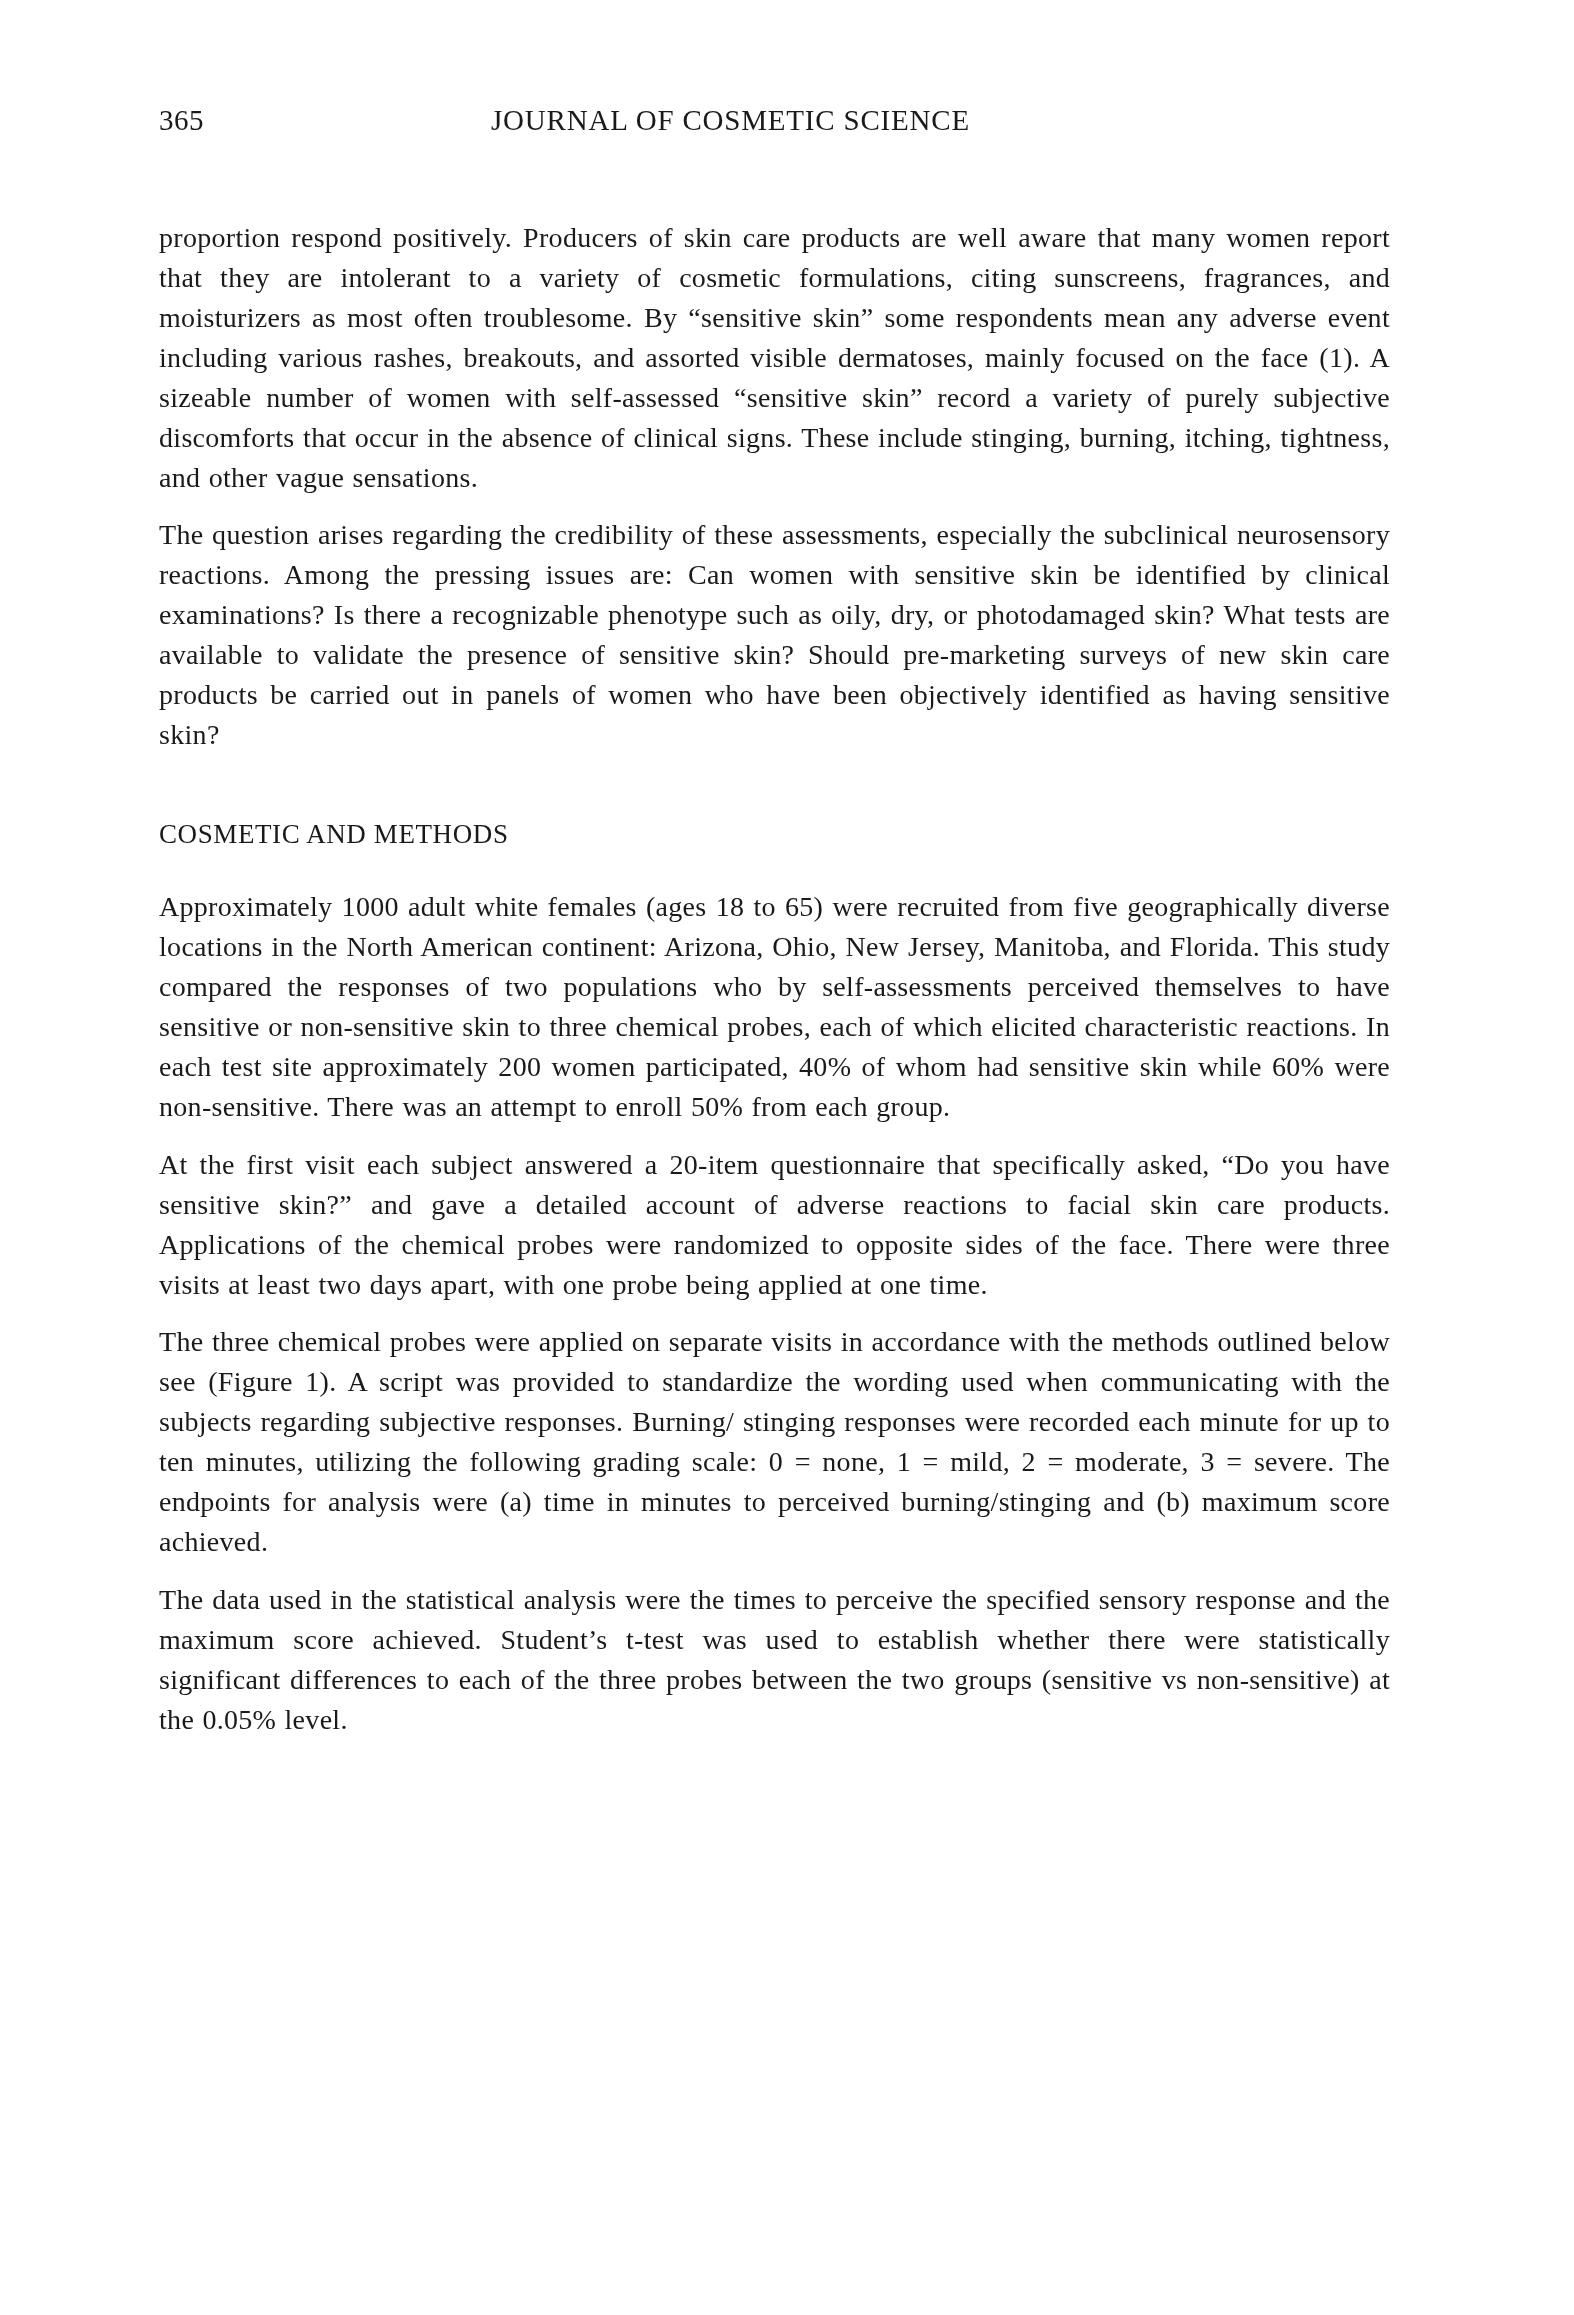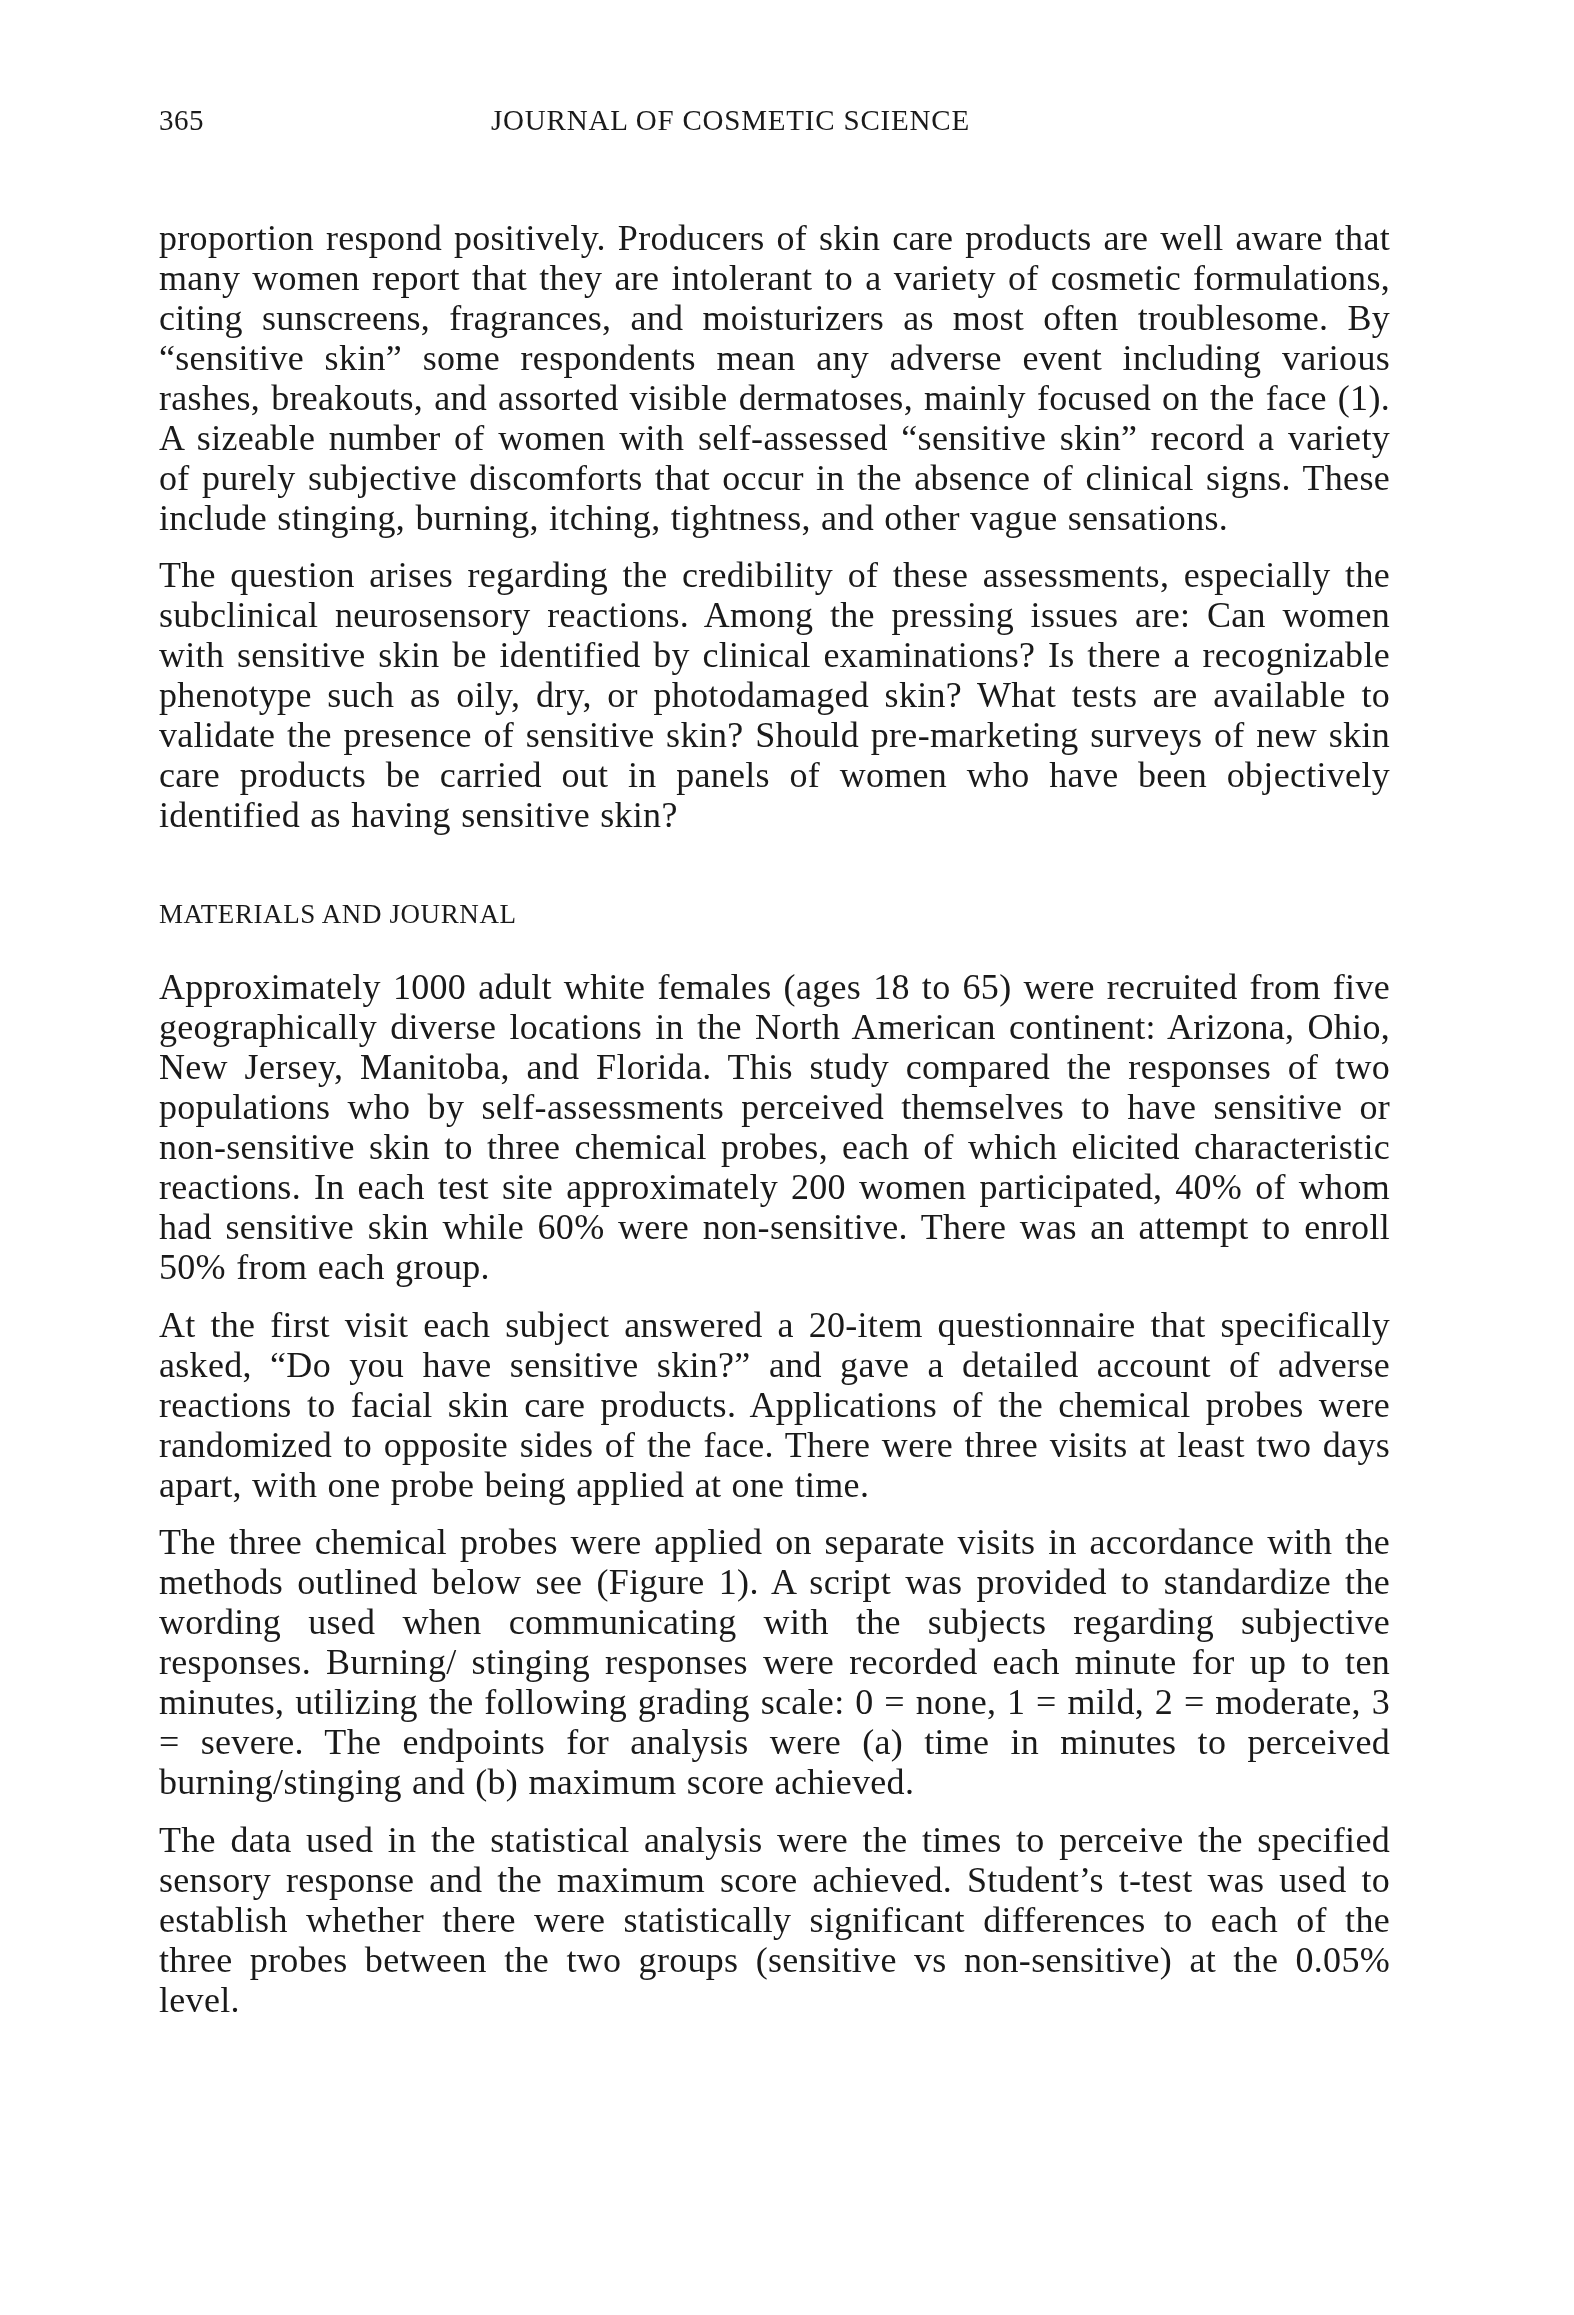--- a/index.html
+++ b/index.html
@@ -2,41 +2,41 @@
 <html><head>
 <meta charset="utf-8">
 <style>
   html, body { margin: 0; padding: 0; background: #ffffff; }
   body { width: 1575px; height: 2315px; position: relative; overflow: hidden;
          font-family: "Liberation Serif", "DejaVu Serif", serif; color: #1a1a1a; }
   .header { position: absolute; top: 104px; left: 159px; width: 1231px; height: 48px; }
   .page-num { position: absolute; left: 0; top: 0; font-size: 29px; letter-spacing: 0.5px; }
   .journal { position: absolute; left: 332px; top: 0; font-size: 29px; letter-spacing: 0.8px; }
   .content { position: absolute; top: 218px; left: 159px; width: 1231px; }
-  p { margin: 0 0 17.4px 0; font-size: 36px; line-height: 40px; text-align: justify;
+  p { margin: 0 0 17.4px 0; font-size: 28px; line-height: 40px; text-align: justify;
       letter-spacing: 0.3px; word-spacing: 1px; hyphens: manual; }
   h2.section { margin: 64px 0 37px 0; font-size: 27px; font-weight: normal; letter-spacing: 0.6px; }
   h3.subsection { margin: 56px 0 42px 0; font-size: 19.3px; font-weight: normal; letter-spacing: 0.6px; }
 </style>
 </head>
 <body>
 
 <div class="header">
   <span class="page-num">365</span>
   <span class="journal">JOURNAL OF COSMETIC SCIENCE</span>
 </div>
 
 <div class="content">
   <section>
     <p>proportion respond positively. Producers of skin care products are well aware that many women report that they are intolerant to a variety of cosmetic formulations, citing sunscreens, fragrances, and moisturizers as most often troublesome. By “sensitive skin” some respondents mean any adverse event including various rashes, breakouts, and assorted visible dermatoses, mainly focused on the face (1). A sizeable number of women with self-assessed “sensitive skin” record a variety of purely subjective discomforts that occur in the absence of clinical signs. These include stinging, burning, itching, tight­ness, and other vague sensations.</p>
     <p>The question arises regarding the credibility of these assessments, especially the sub­clinical neurosensory reactions. Among the pressing issues are: Can women with sensi­tive skin be identified by clinical examinations? Is there a recognizable phenotype such as oily, dry, or photodamaged skin? What tests are available to validate the presence of sensitive skin? Should pre-marketing surveys of new skin care products be carried out in panels of women who have been objectively identified as having sensitive skin?</p>
   </section>
 
   <section>
-    <h2 class="section">MATERIALS AND JOURNAL</h2>
+    <h2 class="section">COSMETIC AND METHODS</h2>
     <p>Approximately 1000 adult white females (ages 18 to 65) were recruited from five geographically diverse locations in the North American continent: Arizona, Ohio, New Jersey, Manitoba, and Florida. This study compared the responses of two populations who by self-assessments perceived themselves to have sensitive or non-sensitive skin to three chemical probes, each of which elicited characteristic reactions. In each test site approximately 200 women participated, 40% of whom had sensitive skin while 60% were non-sensitive. There was an attempt to enroll 50% from each group.</p>
     <p>At the first visit each subject answered a 20-item questionnaire that specifically asked, “Do you have sensitive skin?” and gave a detailed account of adverse reactions to facial skin care products. Applications of the chemical probes were randomized to opposite sides of the face. There were three visits at least two days apart, with one probe being applied at one time.</p>
     <p>The three chemical probes were applied on separate visits in accordance with the meth­ods outlined below see (Figure 1). A script was provided to standardize the wording used when communicating with the subjects regarding subjective responses. Burning/ stinging responses were recorded each minute for up to ten minutes, utilizing the following grading scale: 0 = none, 1 = mild, 2 = moderate, 3 = severe. The endpoints for analysis were (a) time in minutes to perceived burning/stinging and (b) maximum score achieved.</p>
   </section>
 
   <section>
     <p>The data used in the statistical analysis were the times to perceive the specified sensory response and the maximum score achieved. Student’s t-test was used to establish whether there were statistically significant differences to each of the three probes between the two groups (sensitive vs non-sensitive) at the 0.05% level.</p>
   </section>
 </div>
 

